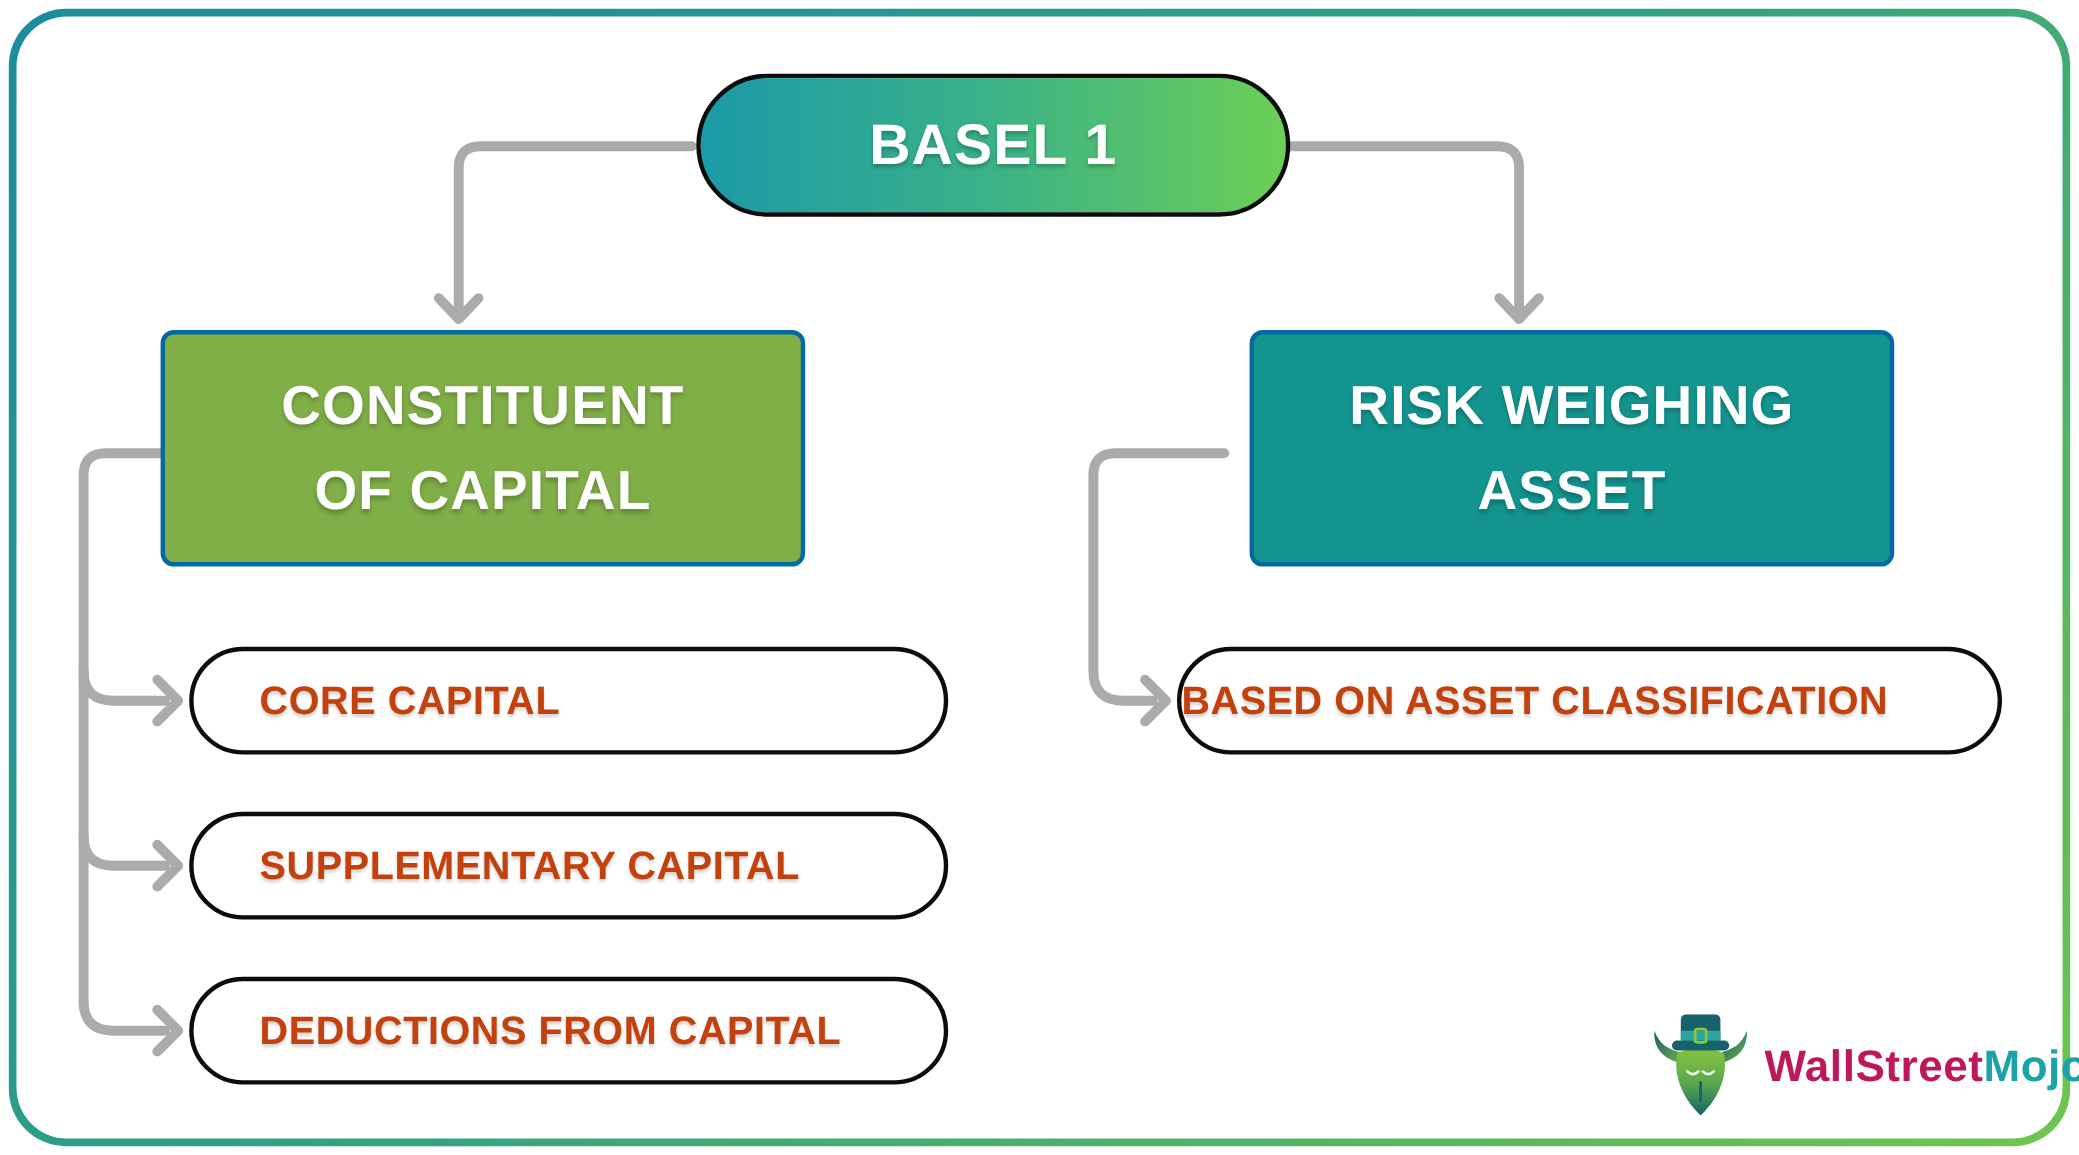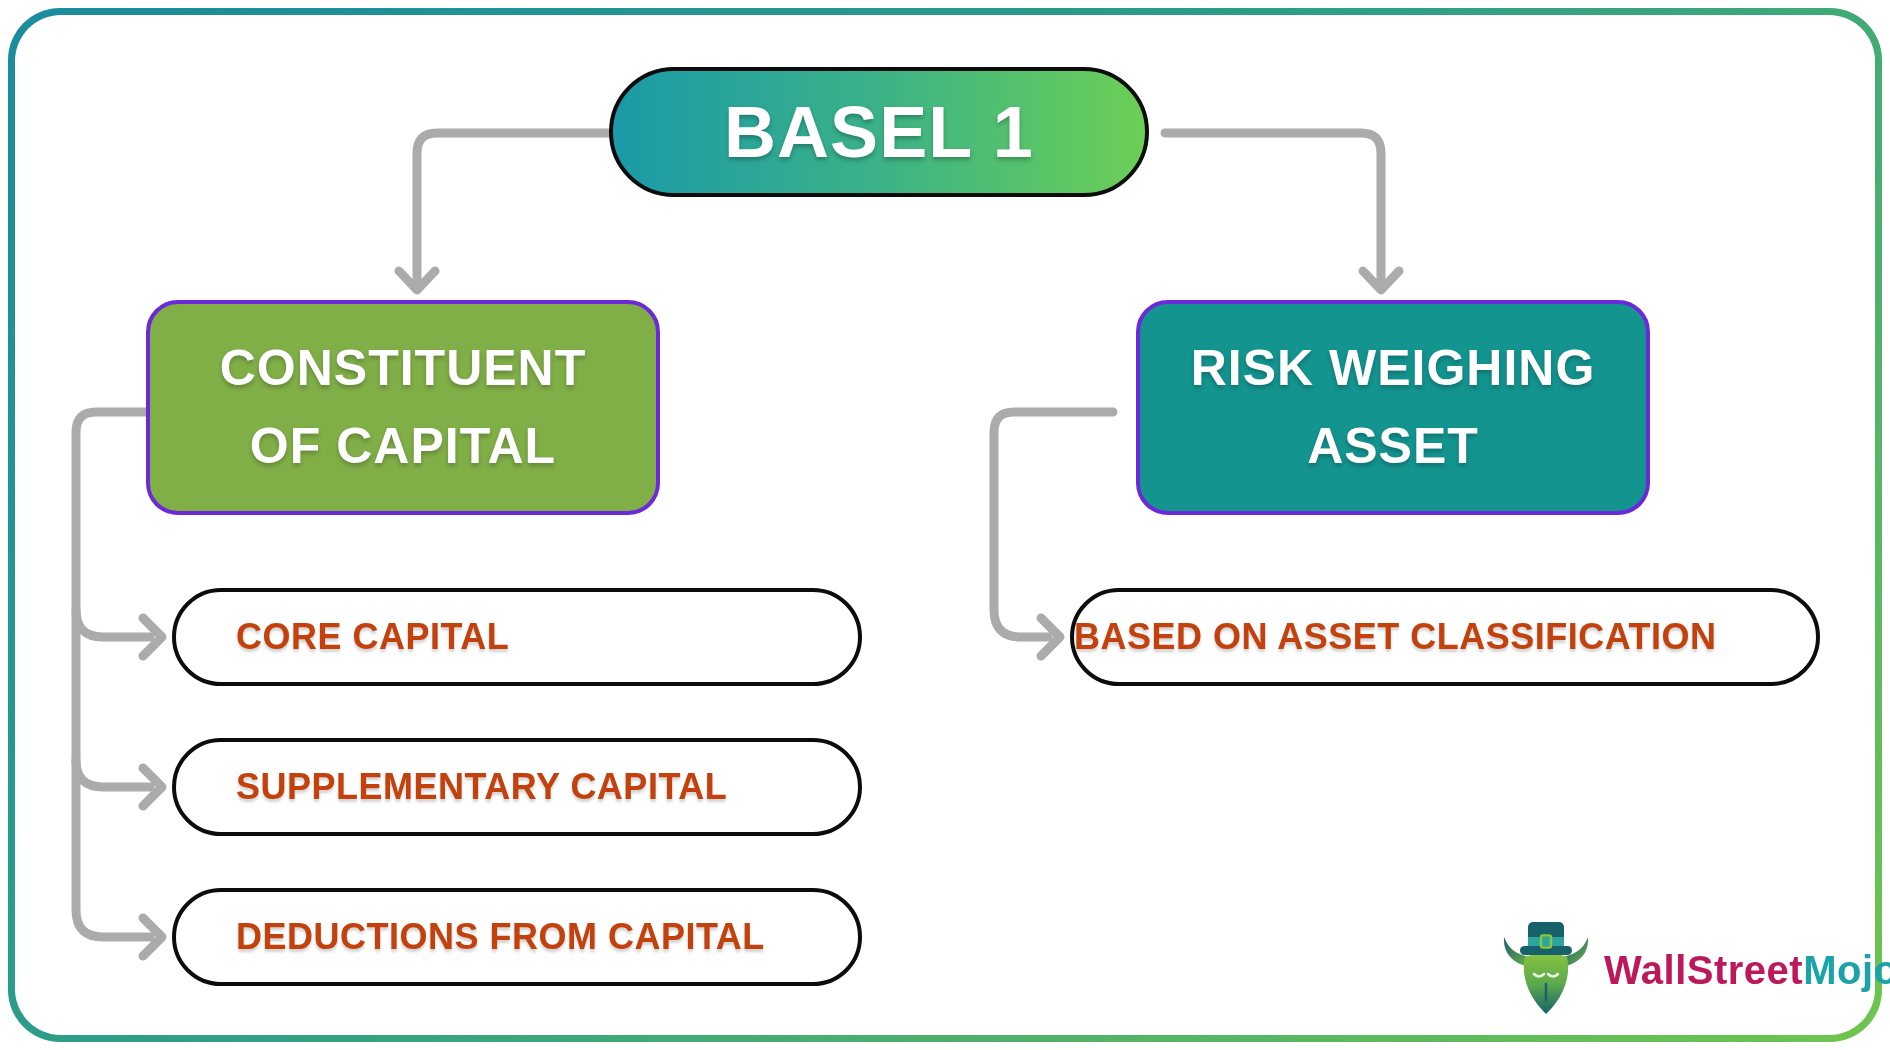--- a/index.html
+++ b/index.html
@@ -13,28 +13,28 @@
     border-radius:52px;
     background:linear-gradient(140deg,#1a8c9e 0%,#2f9f86 45%,#6fc54d 100%);
   }
   .frame-inner{
     position:absolute;left:7px;top:7px;right:7px;bottom:7px;
     border-radius:46px;background:#ffffff;
   }
   .connectors{position:absolute;left:0;top:0;width:1890px;height:1050px;pointer-events:none;}
   .node{position:absolute;display:flex;align-items:center;justify-content:center;box-sizing:border-box;}
   .root-pill{
-    left:609px;top:67px;width:540px;height:130px;border-radius:65px;
+    left:633px;top:67px;width:540px;height:130px;border-radius:65px;
     border:4px solid #0c0c0c;
     background:linear-gradient(90deg,#1b9aa8 0%,#3bb287 50%,#6ccf55 100%);
-    color:#ffffff;font-size:72px;font-weight:bold;letter-spacing:1px;
+    color:#ffffff;font-size:52px;font-weight:bold;letter-spacing:1px;
     text-shadow:0 3px 4px rgba(0,0,0,.25);
   }
   .branch{
-    width:514px;height:215px;border-radius:32px;border:4px solid #6d28d9;
+    width:586px;height:215px;border-radius:12px;border:4px solid #0369a1;
     color:#ffffff;font-size:50px;font-weight:bold;letter-spacing:1px;
     flex-direction:column;line-height:1.55;text-align:center;
     text-shadow:0 3px 4px rgba(0,0,0,.22);
   }
   .branch-green{left:146px;top:300px;background:#80ae47;}
   .branch-teal{left:1111px;top:300px;background:#13948f;margin-left:25px;}
   .leaf{
     height:98px;border-radius:49px;border:4px solid #0c0c0c;background:#ffffff;
     color:#c2410c;font-size:36px;font-weight:bold;letter-spacing:.5px;
     justify-content:flex-start;padding-left:60px;

